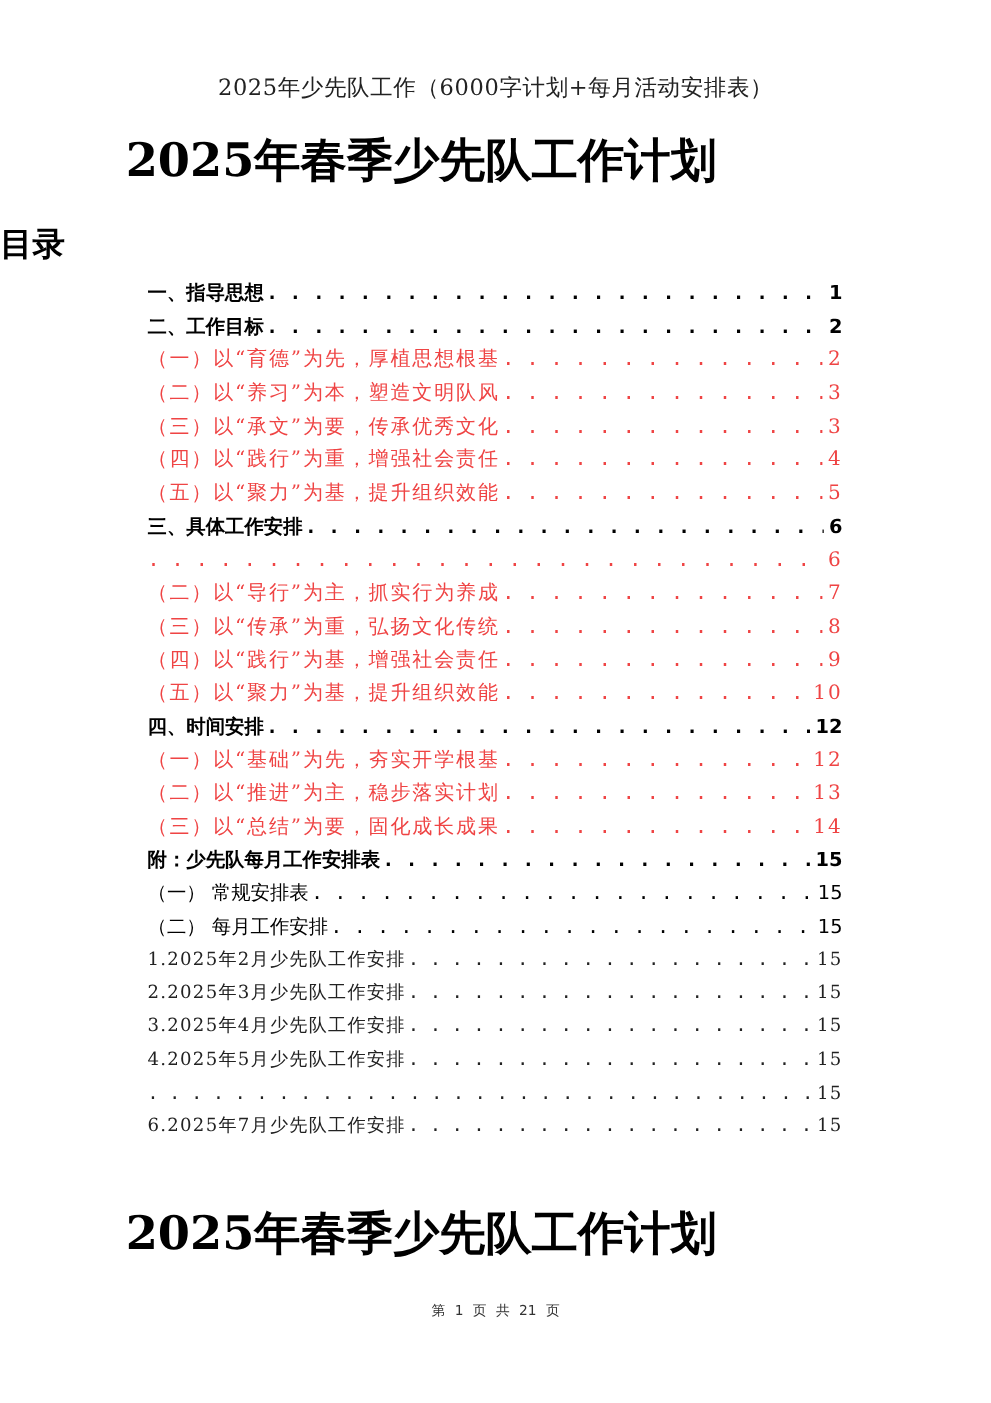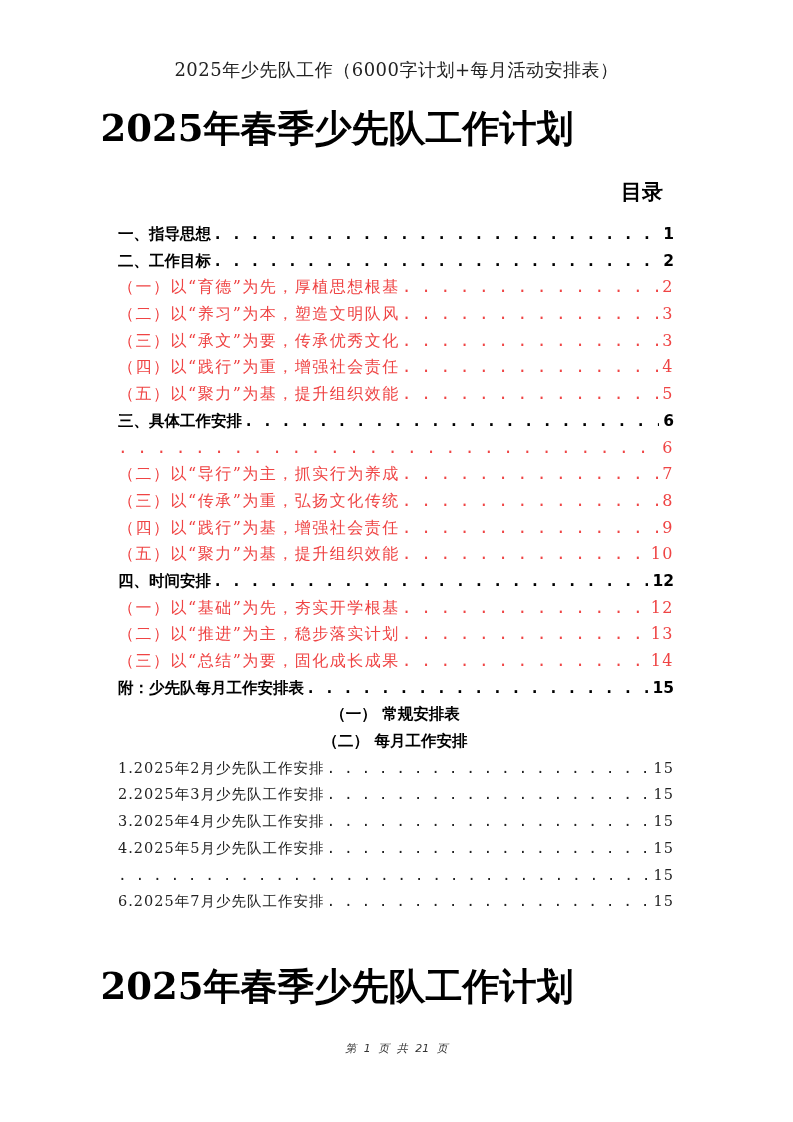--- a/index.html
+++ b/index.html
@@ -1,33 +1,33 @@
 <!DOCTYPE html>
 <html><head>
   <meta charset="utf-8">
   <style>
     html, body { margin: 0; padding: 0; background: #ffffff; }
     body { width: 793px; height: 1122px; position: relative; overflow: hidden; color: #000; font-family: "DejaVu Serif", "Liberation Serif", serif; }
     .header { position: absolute; top: 58px; left: 0; width: 793px; text-align: center; font-size: 18px; color: #222; letter-spacing: 0.5px; }
     .title { position: absolute; left: 0; width: 674px; text-align: center; font-size: 37px; font-weight: bold; letter-spacing: 0px; }
     .title.t1 { top: 104px; }
     .title.t2 { top: 962px; }
-    .toc-title { position: absolute; top: 178px; left: 0; width: 663px; text-align: right; font-size: 21px; font-weight: bold; }
+    .toc-title { position: absolute; top: 178px; left: 0; width: 663px; text-align: left; font-size: 26px; font-weight: bold; }
     .toc { position: absolute; top: 221px; left: 118px; width: 556px; }
     .toc-row { display: flex; align-items: center; height: 26.7px; line-height: 26.7px; white-space: nowrap; overflow: hidden; }
     .toc-row .label { flex: 0 0 auto; padding-right: 2px; }
     .toc-row .leader { flex: 1 1 auto; overflow: hidden; white-space: nowrap; letter-spacing: 3.2px; font-family: "DejaVu Sans Mono", monospace; }
     .toc-row .leader::before { content: ". . . . . . . . . . . . . . . . . . . . . . . . . . . . . . . . . . . . . . . . . . . . . . . . . . . . . . . . . . . . . . . . . . . . . . . . . . . . . . . . . . . . . . . . . . . . . . . . . . . . . . . . . . . . . . . . ."; letter-spacing: 0px; }
     .toc-row .page { flex: 0 0 auto; padding-left: 4px; text-align: right; }
     .lvl1 { font-family: "DejaVu Sans", "Liberation Sans", sans-serif; font-weight: bold; font-size: 15.5px; }
     .lvl2 { font-size: 16px; color: #ef4444; letter-spacing: 1.5px; }
-    .lvl2b { font-family: "DejaVu Sans", "Liberation Sans", sans-serif; font-weight: bold; font-size: 15.5px; flex-direction: column; }
+    .lvl2b { font-family: "DejaVu Sans", "Liberation Sans", sans-serif; font-weight: normal; font-size: 15.5px; }
     .lvl3 { font-size: 14.5px; color: #222; letter-spacing: 1px; }
     .lvl2 .leader, .lvl3 .leader { letter-spacing: 0; }
-    .footer { position: absolute; top: 1041px; left: 0; width: 793px; text-align: center; font-size: 11px; color: #333; font-family: "DejaVu Sans", "Liberation Sans", sans-serif; word-spacing: 4px; font-style: italic; }
+    .footer { position: absolute; top: 1041px; left: 0; width: 793px; text-align: center; font-size: 11px; color: #333; font-family: "DejaVu Sans", "Liberation Sans", sans-serif; word-spacing: 4px; }
   </style>
 </head>
 <body>
 
 <div class="header">2025年少先队工作（6000字计划+每月活动安排表）</div>
 
 <div class="title t1">2025年春季少先队工作计划</div>
 
 <div class="toc-title">目录</div>
 

